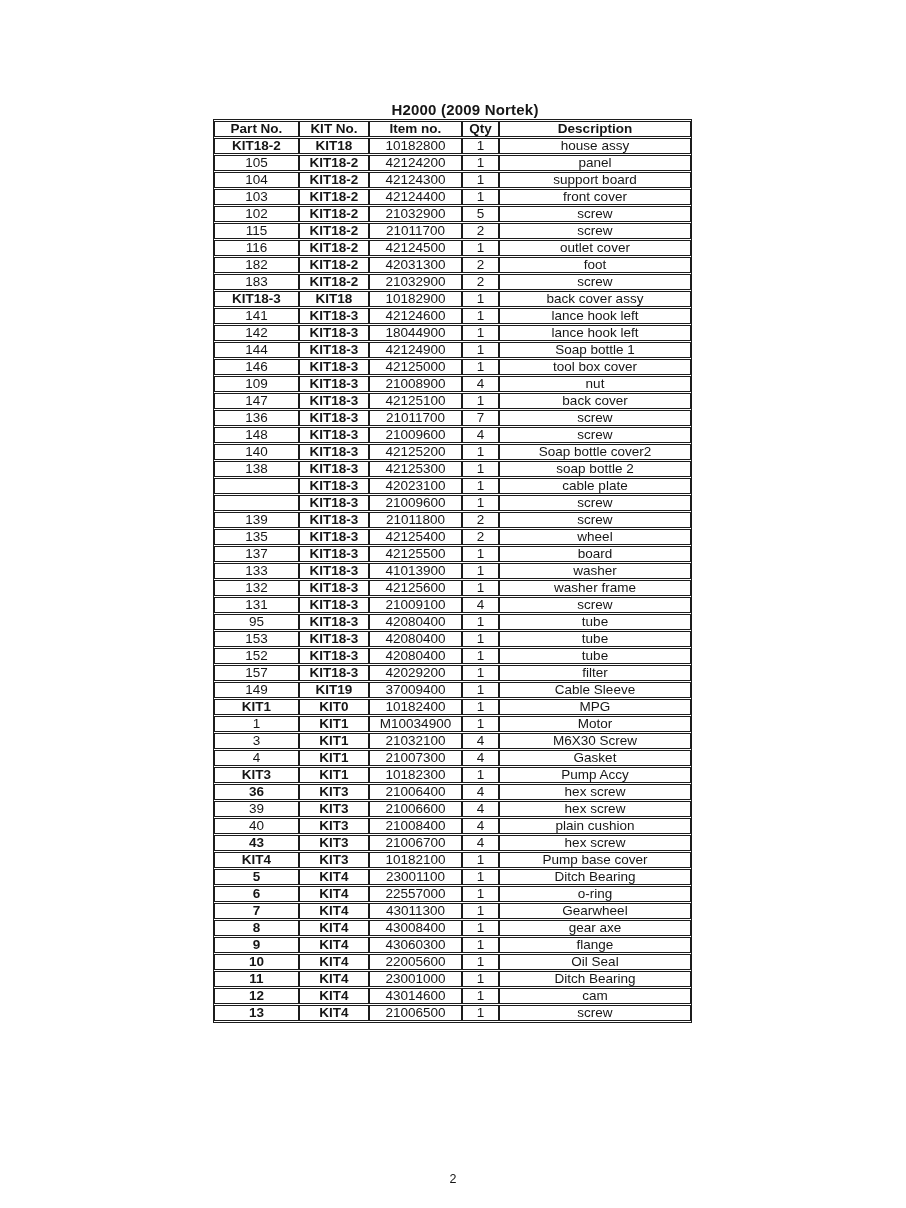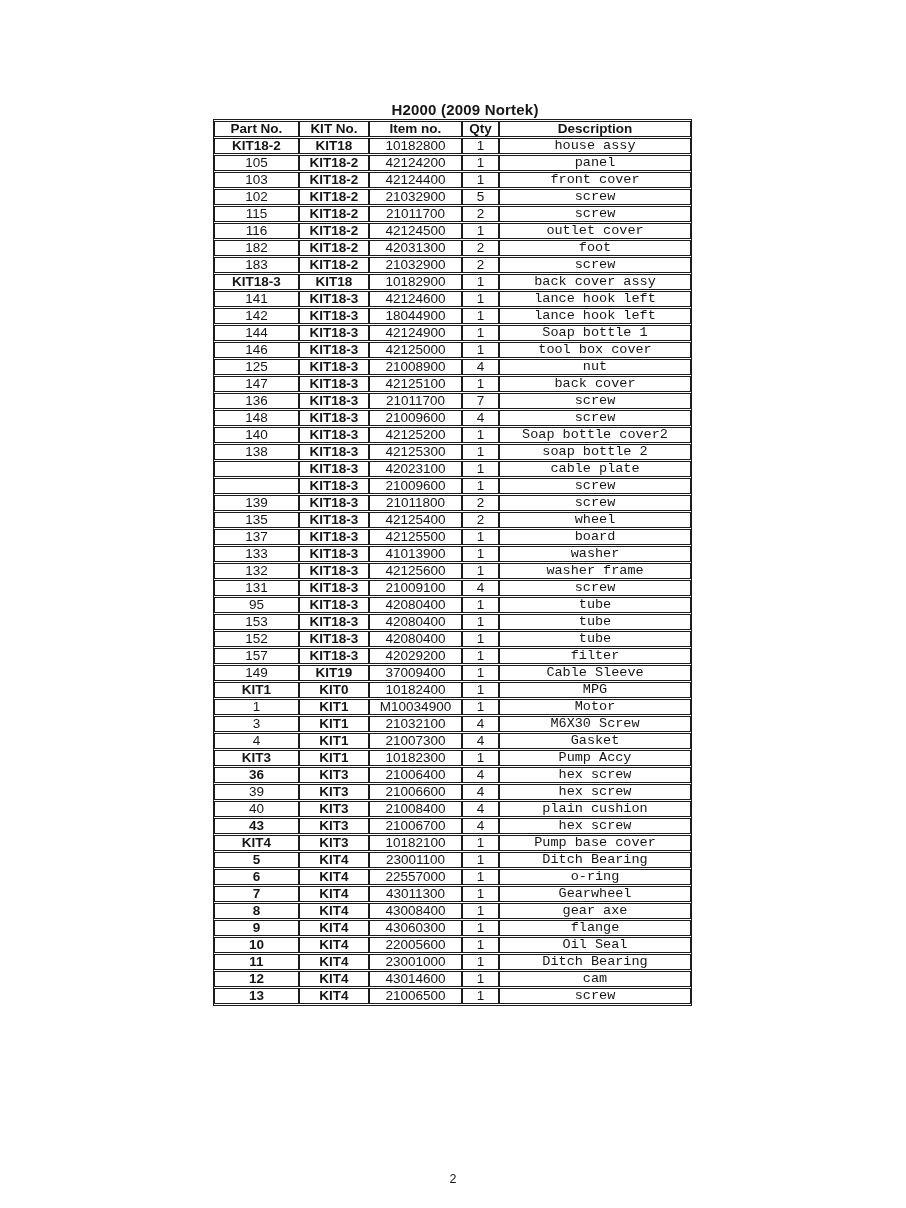--- a/index.html
+++ b/index.html
@@ -37,21 +37,21 @@
     font-size: 13.5px;
     padding: 0;
     text-align: center;
     vertical-align: middle;
     white-space: nowrap;
     overflow: hidden;
   }
   table.parts th { font-weight: bold; margin-left: 26px; }
   td.col-kit { font-weight: bold; }
   td.bold { font-weight: bold; }
-  td.col-desc { text-align: left; padding-left: 4px; font-family: Liberation Mono, monospace; }
+  td.col-desc { text-align: left; padding-left: 4px; }
   .page-number {
     position: absolute;
     top: 1172px; left: 0; width: 906px;
     text-align: center;
     font-size: 12.5px;
   }
 </style>
 </head>
 <body>
 
@@ -83,20 +83,27 @@
         <td class="col-desc">house assy</td>
       </tr>
       <tr>
         <td class="col-part">105</td>
         <td class="col-kit">KIT18-2</td>
         <td class="col-item">42124200</td>
         <td class="col-qty">1</td>
         <td class="col-desc">panel</td>
       </tr>
       <tr>
+        <td class="col-part">104</td>
+        <td class="col-kit">KIT18-2</td>
+        <td class="col-item">42124300</td>
+        <td class="col-qty">1</td>
+        <td class="col-desc">support board</td>
+      </tr>
+      <tr>
         <td class="col-part">103</td>
         <td class="col-kit">KIT18-2</td>
         <td class="col-item">42124400</td>
         <td class="col-qty">1</td>
         <td class="col-desc">front cover</td>
       </tr>
       <tr>
         <td class="col-part">102</td>
         <td class="col-kit">KIT18-2</td>
         <td class="col-item">21032900</td>
@@ -160,21 +167,21 @@
         <td class="col-desc">Soap bottle 1</td>
       </tr>
       <tr>
         <td class="col-part">146</td>
         <td class="col-kit">KIT18-3</td>
         <td class="col-item">42125000</td>
         <td class="col-qty">1</td>
         <td class="col-desc">tool box cover</td>
       </tr>
       <tr>
-        <td class="col-part">125</td>
+        <td class="col-part">109</td>
         <td class="col-kit">KIT18-3</td>
         <td class="col-item">21008900</td>
         <td class="col-qty">4</td>
         <td class="col-desc">nut</td>
       </tr>
       <tr>
         <td class="col-part">147</td>
         <td class="col-kit">KIT18-3</td>
         <td class="col-item">42125100</td>
         <td class="col-qty">1</td>

